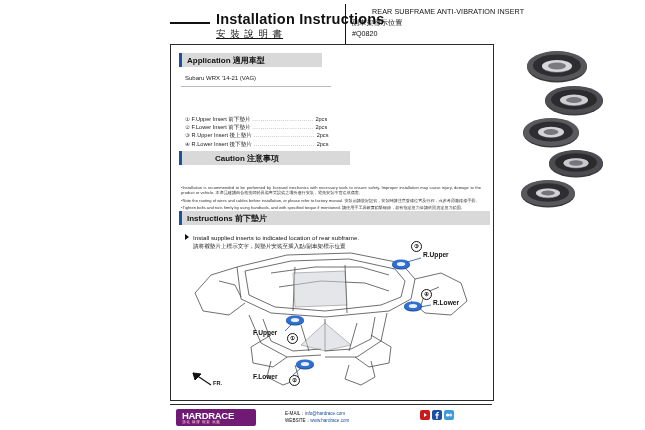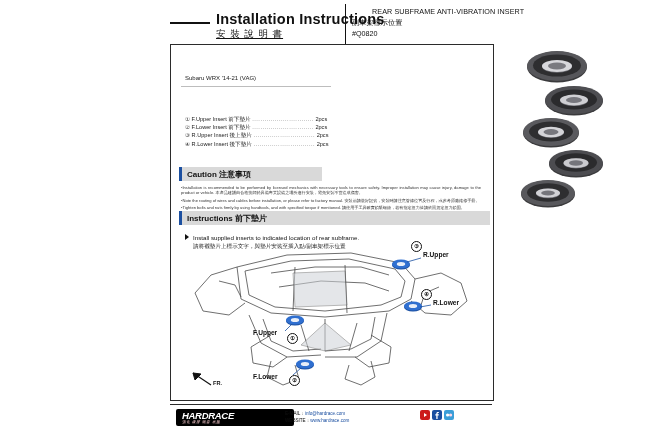--- a/index.html
+++ b/index.html
@@ -44,21 +44,21 @@
   .sec-bar{
     position:absolute;left:8px;width:140px;height:14px;
     background:#d9d9d9;border-left:3px solid #1b4fa0;
   }
   .sec-bar span{
     display:block;padding:1.5px 0 0 5px;font-size:8px;font-weight:bold;color:#111;
   }
 
   .app-bar{top:8px;}
   .comp-bar{top:52px;}
-  .caut-bar{top:122px;}
+  .caut-bar{top:106px;padding-left:28px;}
   .inst-bar{top:166px;width:308px;}
 
   .app-model{
     position:absolute;left:14px;top:30px;font-size:6px;color:#222;
   }
   .app-rule{
     position:absolute;left:10px;top:41px;width:150px;height:1px;background:#bdbdbd;
   }
 
   .comp-list{
@@ -97,22 +97,22 @@
   }
   .bub{
     position:absolute;width:9px;height:9px;border-radius:50%;
     border:1px solid #111;background:#fff;color:#111;
     font-size:5.2px;line-height:9px;text-align:center;font-weight:bold;
   }
 
   
   .foot-rule{position:absolute;left:170px;top:404px;width:322px;height:1px;background:#2b2b2b;}
   .logo{
-    position:absolute;left:176px;top:409px;width:118px;height:17px;
-    background:#000000;border-radius:2px;font-style:italic;
+    position:absolute;left:176px;top:409px;width:80px;height:17px;
+    background:#701a75;border-radius:2px;
   }
   .logo .t1{
     position:absolute;left:6px;top:1px;font-size:9.5px;font-weight:bold;color:#fff;letter-spacing:-.3px;
   }
   .logo .t2{
     position:absolute;left:6px;top:11px;font-size:3.6px;color:#f6c9cb;letter-spacing:.6px;
   }
   .foot-txt{
     position:absolute;left:285px;top:410px;font-size:4.6px;line-height:7px;color:#111;
   }
@@ -185,20 +185,23 @@
         <ellipse cx="28" cy="14.5" rx="21" ry="9.3" fill="#2e2e30"></ellipse>
         <ellipse cx="28" cy="15.5" rx="12" ry="4.8" fill="#6e6e74"></ellipse>
         <ellipse cx="28" cy="15" rx="12" ry="4.6" fill="#d2d2d6"></ellipse>
         <ellipse cx="28" cy="15" rx="6.8" ry="2.6" fill="#75757b"></ellipse>
       </svg>
     </div>
   </div>
 
   <div class="body-box">
 
+    <div class="sec-bar app-bar">
+      <span>Application 適用車型</span>
+    </div>
     <div class="app-model">Subaru WRX '14-21 (VAG)</div>
     <div class="app-rule"></div>
 
     <div class="comp-list">
       <div>
         <span>①</span>
         <span>F.Upper Insert 前下墊片</span>
         <span class="dots">..............................</span>
         <span>2pcs</span>
       </div>

